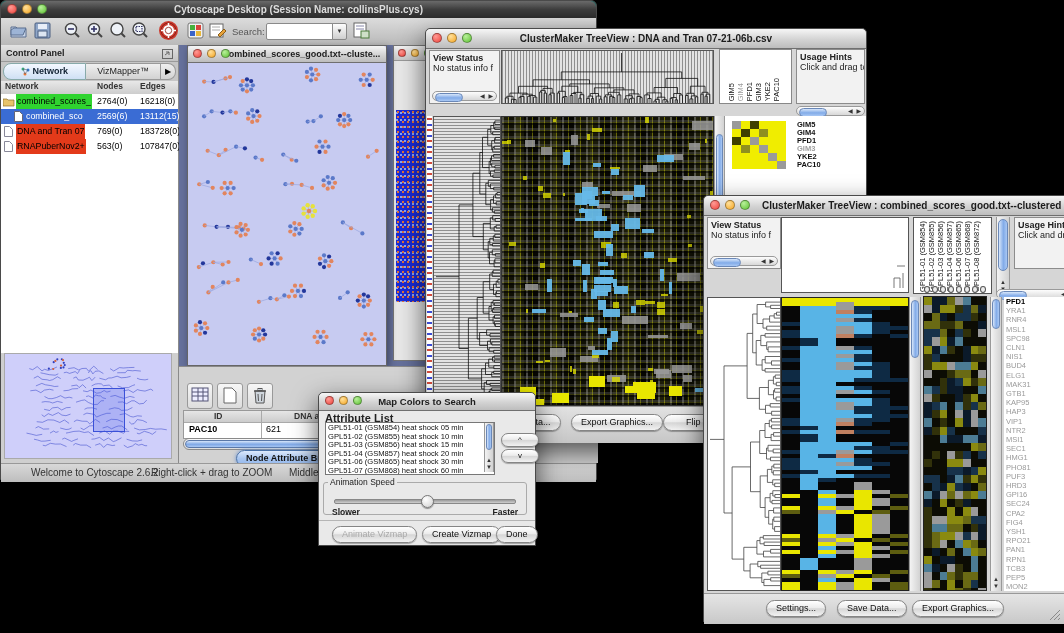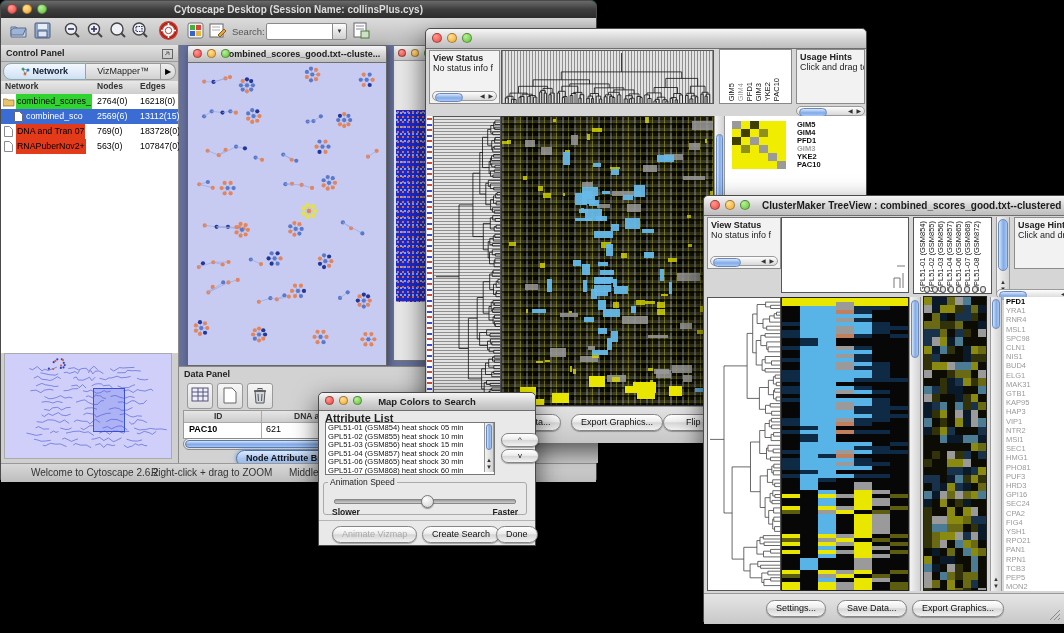--- a/index.html
+++ b/index.html
@@ -683,21 +683,20 @@
           <circle cx="114.59391115967459" cy="145.39727000045932" r="2.2" fill="#e6e23c"></circle>
           <line x1="120" y1="148" x2="118.66410014592404" y2="142.15060929840723" stroke="#c8c86a" stroke-width="0.7"></line>
           <circle cx="118.66410014592404" cy="142.15060929840723" r="2.2" fill="#e6e23c"></circle>
           <line x1="120" y1="148" x2="123.74019367203368" y2="143.3084169733789" stroke="#c8c86a" stroke-width="0.7"></line>
           <circle cx="123.74019367203368" cy="143.3084169733789" r="2.2" fill="#e6e23c"></circle>
           <circle cx="120" cy="148" r="2.2" fill="#e2855e"></circle>
         </svg></div>
   </div>
 
   <div class="abs" style="left:178px;top:365px;width:419px;height:97px;background:#d2d2d2;border-top:1px solid #8a8a8a;box-sizing:border-box">
-    <div style="font-size:9px;font-weight:bold;color:#222;padding:2px 0 0 5px">Data Panel</div>
     <span class="icon" style="position:absolute;left:8px;top:16px;width:24px;height:24px;border:1px solid #999;border-radius:3px;background:linear-gradient(#f6f6f6,#ddd)">
       <svg width="18" height="16" style="margin:3px">
           <rect x="1" y="1" width="16" height="13" fill="#eef" stroke="#557"></rect>
           <line x1="1" y1="5" x2="17" y2="5" stroke="#557"></line>
           <line x1="1" y1="9" x2="17" y2="9" stroke="#557"></line>
           <line x1="7" y1="1" x2="7" y2="14" stroke="#557"></line>
           <line x1="12" y1="1" x2="12" y2="14" stroke="#557"></line>
         </svg></span>
     <span class="icon" style="position:absolute;left:38px;top:16px;width:24px;height:24px;border:1px solid #999;border-radius:3px;background:linear-gradient(#f6f6f6,#ddd)">
       <svg width="14" height="17" style="margin:3px 5px">
@@ -739,20 +738,21 @@
   </div>
 </div>
 
 <div class="win" style="left:425px;top:28px;width:442px;height:413px;background:#d6d6d6;border-radius:5px 5px 0 0;z-index:10">
   <div class="tbar" style="height:19px;line-height:19px">
     <span class="tl" style="top:4px">
         <b class="r"></b>
         <b class="y"></b>
         <b class="g"></b>
       </span>
+    <span>ClusterMaker TreeView : DNA and Tran 07-21-06b.csv</span>
   </div>
 
   <div class="panelbox" style="left:3px;top:21px;width:71px;height:54px">
     <div style="font-weight:bold">View Status</div>
     <div>No status info f</div>
     <div class="sbh" style="left:2px;right:2px;bottom:2px;height:10px">
         <i></i>
         <s>◀ ▶</s>
       </div>
   </div>
@@ -2079,15 +2079,15 @@
     <div style="position:absolute;left:10px;right:10px;top:12px;height:3px;background:linear-gradient(#9a9a9a,#cfcfcf);border-radius:2px;border:1px solid #888">
       <span style="position:absolute;left:48%;top:-5px;width:11px;height:11px;border-radius:50%;border:1px solid #777;
                    background:radial-gradient(circle at 35% 30%,#fff,#cfcfcf);box-shadow:0 1px 1px rgba(0,0,0,.4)"></span>
     </div>
     <span style="position:absolute;left:8px;top:20px;font-size:8.5px;font-weight:bold;color:#222">Slower</span>
     <span style="position:absolute;right:8px;top:20px;font-size:8.5px;font-weight:bold;color:#222">Faster</span>
   </fieldset>
 
   <div style="position:absolute;left:0;right:0;top:127px;border-top:1px solid #b5b5b5"></div>
   <span class="abtn dis" style="position:absolute;left:13px;top:133px">Animate Vizmap</span>
-  <span class="abtn" style="position:absolute;left:103px;top:133px">Create Search</span>
+  <span class="abtn" style="position:absolute;left:103px;top:133px">Create Vizmap</span>
   <span class="abtn" style="position:absolute;left:177px;top:133px">Done</span>
 </div>
 
 </body></html>

